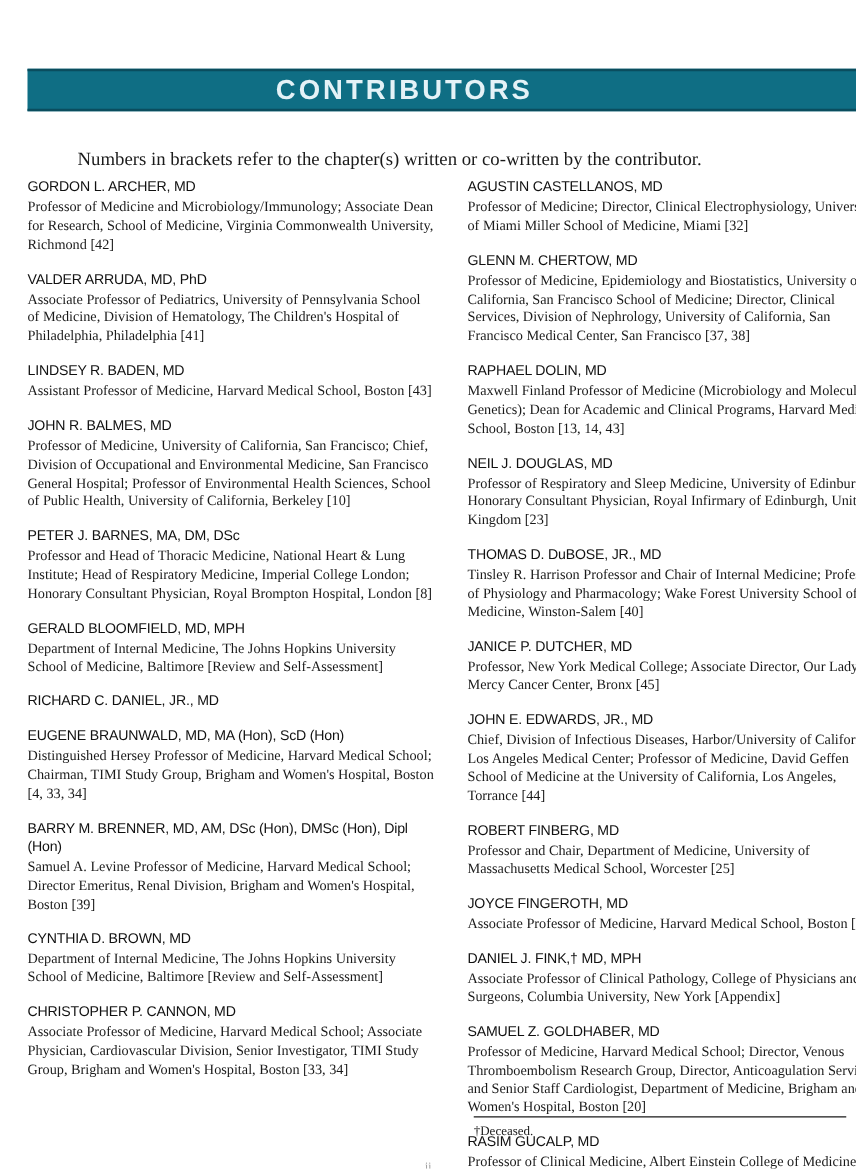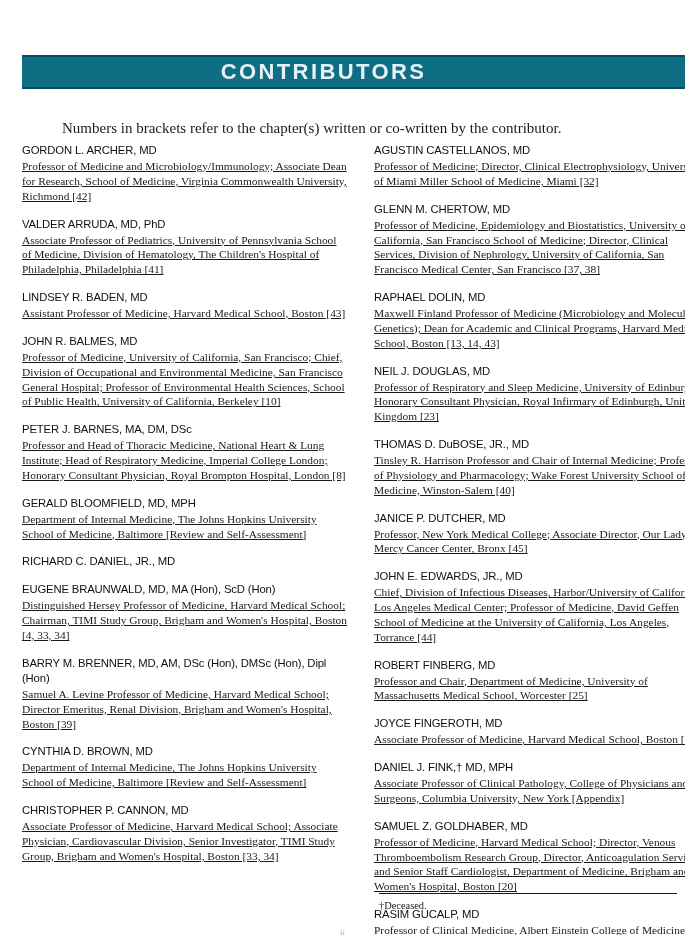--- a/index.html
+++ b/index.html
@@ -84,21 +84,20 @@
     font-weight: 400;
     line-height: 1.33;
     letter-spacing: -0.15px;
     color: #111111;
     margin-bottom: 1px;
   }
   .entry-affil {
     font-size: 11.4px;
     line-height: 1.30;
     color: #1a1a1a;
-    text-decoration: underline;
   }
 
   
   .footnote-wrap {
     position: absolute;
     left: 379px;
     top: 893px;
     width: 306px;
   }
   .footnote-rule {

